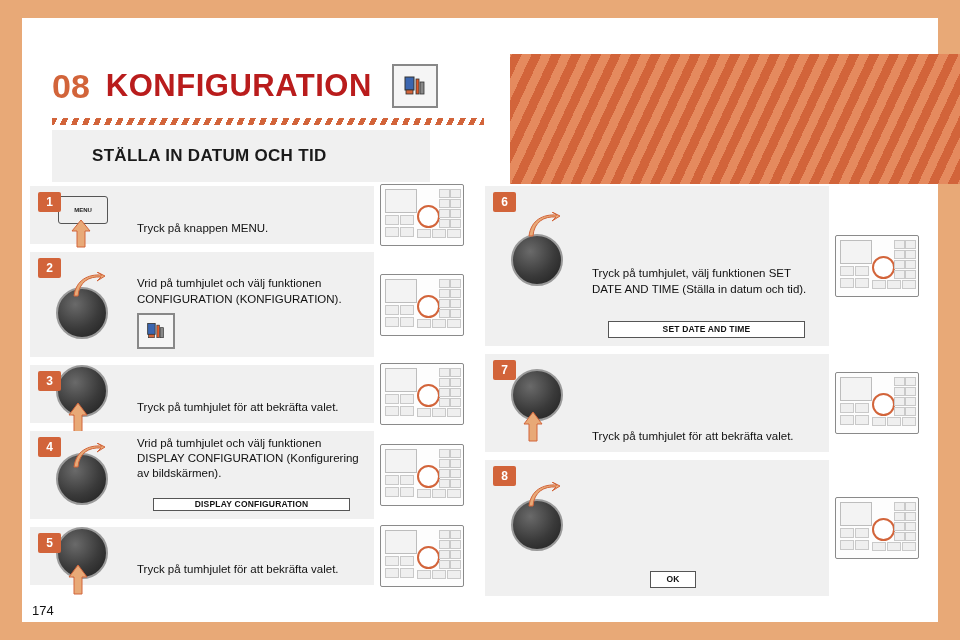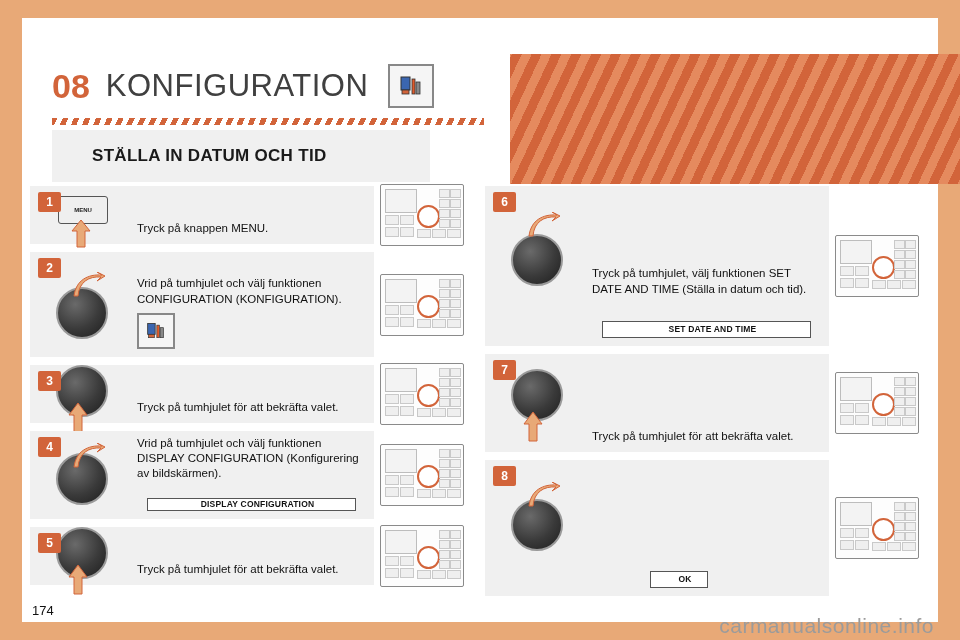--- a/index.html
+++ b/index.html
@@ -36,21 +36,21 @@
     clip-path:polygon(0 0,100% 0,100% 100%,40% 100%);
   }
   .title-row{
     position:absolute;left:30px;top:40px;width:450px;height:56px;
     display:flex;align-items:center;
   }
   .chapnum{
     font-size:34px;font-weight:bold;color:#d2643a;letter-spacing:0px;
   }
   .chaptitle{
-    font-size:31px;font-weight:normal;color:#404040;margin-left:16px;letter-spacing:0.5px;
+    font-size:31px;font-weight:bold;color:#b91c1c;margin-left:16px;letter-spacing:0.5px;
   }
   .chap-icon{
     margin-left:20px;width:42px;height:40px;border:2px solid #888;background:#f5f5f5;
     display:flex;align-items:center;justify-content:center;
   }
   .rule{
     position:absolute;left:30px;top:100px;width:432px;height:7px;
     background:repeating-linear-gradient(115deg,#d2643a 0px,#d2643a 5px,#ffffff 5px,#ffffff 10px);
   }
   .subhead{
@@ -117,21 +117,21 @@
   
   .inline-icon{
     width:34px;height:32px;border:2px solid #888;background:#f5f5f5;margin-top:6px;
     display:flex;align-items:center;justify-content:center;
   }
 
   
   .pill{
     margin:6px auto 0 auto;height:15px;background:#ffffff;border:1px solid #555;
     display:flex;align-items:center;justify-content:center;
-    font-size:8.5px;font-weight:bold;color:#111;letter-spacing:0.2px;padding-left:12px;
+    font-size:8.5px;font-weight:bold;color:#111;letter-spacing:0.2px;
   }
   .pill-wide{width:195px;margin-top:16px;}
   .pill-set{width:195px;}
   .pill-ok{width:44px;}
 
   
   .face{
     width:82px;height:60px;border:1px solid #8a8a8a;background:#fdfdfd;position:relative;
     border-radius:2px;
   }
@@ -479,14 +479,13 @@
             <div class="b r4"></div>
           <div class="b r5"></div>
             <div class="b r6"></div>
             <div class="b r7"></div>
         </div>
       </div>
     </div>
   </div>
 
   <div class="pagenum">174</div>
-  <div class="watermark">carmanualsonline.info</div>
 </div>
 
 </body></html>

